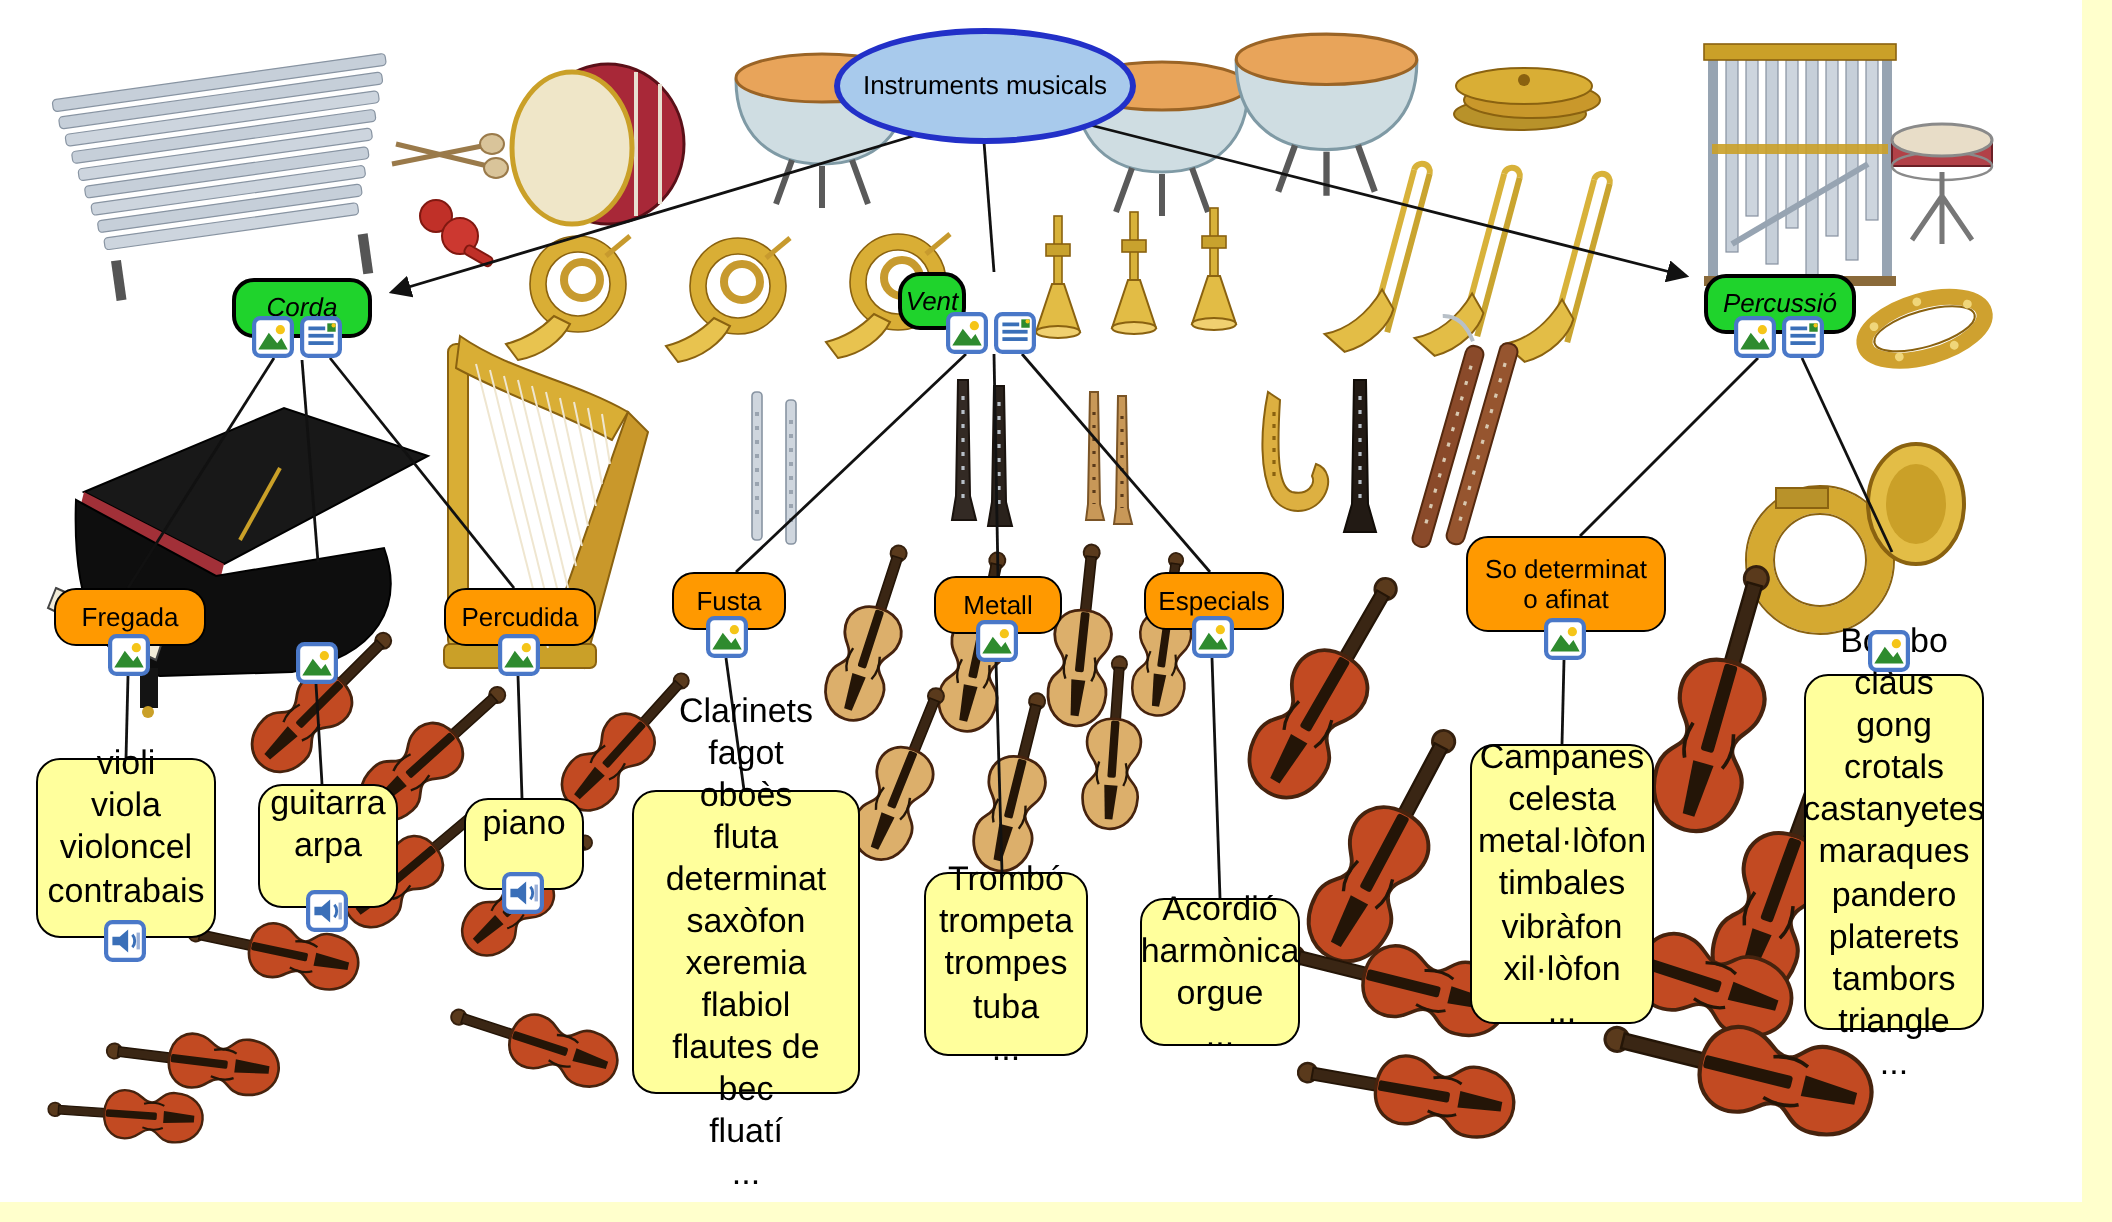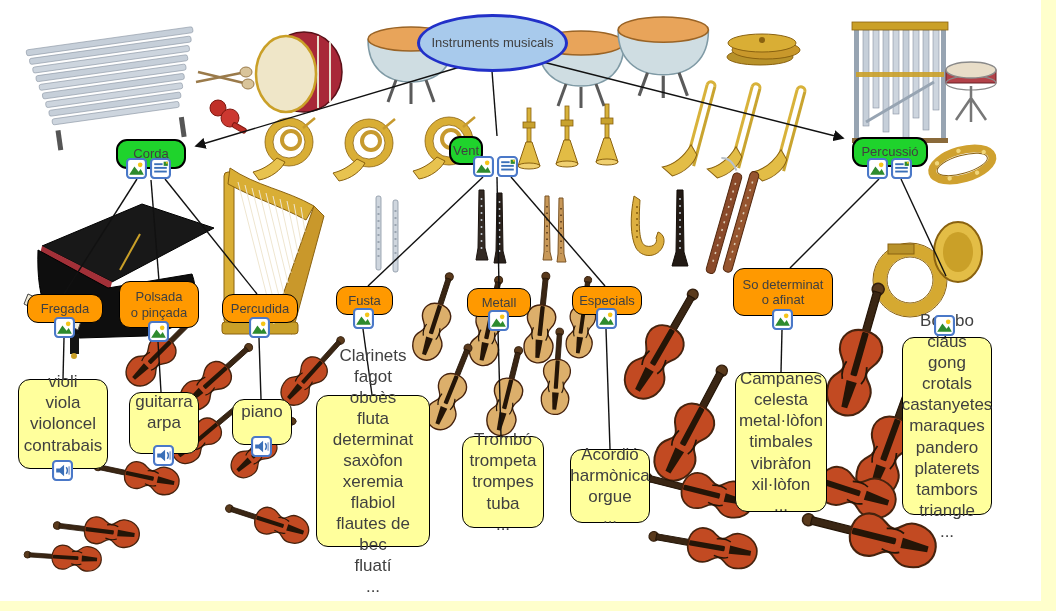--- a/index.html
+++ b/index.html
@@ -7,25 +7,25 @@
     width:1056px;height:611px;position:relative;overflow:hidden;
     background:#FFFFCC;
     font-family:"Liberation Sans","DejaVu Sans",sans-serif;
   }
   .stage{position:absolute;left:0;top:0;width:1041px;height:601px;background:#FFFFFF;}
   svg.layer{position:absolute;left:0;top:0;}
   .link{stroke:#111;stroke-width:1.4;fill:none;}
   .node{
     position:absolute;box-sizing:border-box;z-index:3;
     display:flex;align-items:center;justify-content:center;text-align:center;
-    white-space:pre-line;color:#404040;font-size:13px;line-height:1.18;
+    white-space:pre-line;color:#000000;font-size:13px;line-height:1.18;
     border:1.6px solid #000;border-radius:11px;padding:1px 4px;
   }
   .root{background:#A8CAEC;border:3.5px solid #2230C8;border-radius:50%;}
-  .cat{background:#1FD32C;border-width:2px;font-weight:400;}
+  .cat{background:#1FD32C;border-width:2px;font-weight:400;font-style:italic;}
   .sub{background:#FF9900;}
   .gray{background:#C9C9C9;}
   .leaf{background:#FFFF9C;border-width:1.2px;font-size:17px;line-height:1.24;border-radius:12px;}
   .icons{position:absolute;display:flex;gap:3px;z-index:4;}
   .res-icon{width:21px;height:21px;display:block;cursor:pointer;}
   .res-icon svg{width:100%;height:100%;display:block;}
 </style>
 </head>
 <body>
 
@@ -308,22 +308,20 @@
     </g>
   </svg>
 
   <div class="node root" style="left:417px;top:14px;width:151px;height:58px">Instruments musicals</div>
 
   <div class="node cat" style="left:116px;top:139px;width:70px;height:30px">Corda</div>
   <div class="node cat" style="left:449px;top:136px;width:34px;height:29px">Vent</div>
   <div class="node cat" style="left:852px;top:137px;width:76px;height:30px">Percussió</div>
 
   <div class="node sub" style="left:27px;top:294px;width:76px;height:29px">Fregada</div>
-  <div class="node sub" style="left:119px;top:281px;width:80px;height:47px">Polsada
-o pinçada</div>
   <div class="node sub" style="left:222px;top:294px;width:76px;height:29px">Percudida</div>
   <div class="node sub" style="left:336px;top:286px;width:57px;height:29px">Fusta</div>
   <div class="node sub" style="left:467px;top:288px;width:64px;height:29px">Metall</div>
   <div class="node sub" style="left:572px;top:286px;width:70px;height:29px">Especials</div>
   <div class="node sub" style="left:733px;top:268px;width:100px;height:48px">So determinat
 o afinat</div>
 
   <div class="node leaf" style="left:18px;top:379px;width:90px;height:90px">violi
 viola
 violoncel

